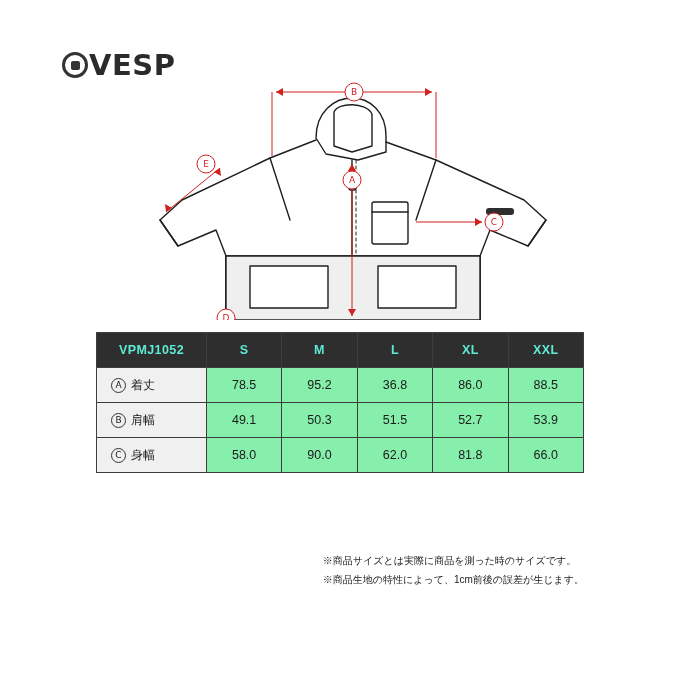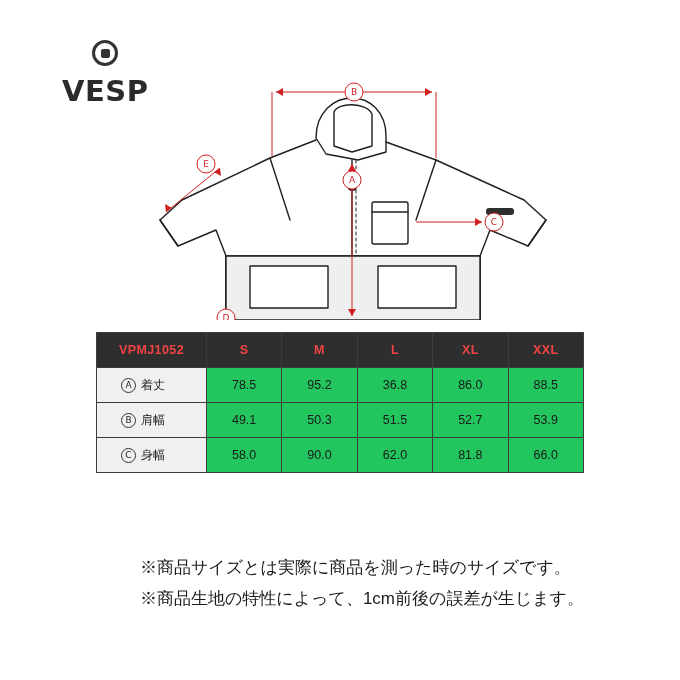--- a/index.html
+++ b/index.html
@@ -19,25 +19,24 @@
     width: 680px;
     height: 680px;
     position: relative;
     background: #ffffff;
   }
 
   
   .brand {
     position: absolute;
     left: 62px;
-    top: 40px;
+    top: 48px;
     display: flex;
     align-items: center;
-    gap: 8px;
-    flex-direction: column;
+    gap: 1px;
   }
   .brand-mark {
     width: 26px;
     height: 26px;
     border-radius: 50%;
     border: 3px solid #333333;
     box-sizing: border-box;
     position: relative;
   }
   .brand-mark::after {
@@ -80,37 +79,37 @@
   }
   .size-table th, .size-table td {
     border: 1px solid #3d3d3d;
     text-align: center;
     height: 34px;
     padding: 0;
     font-weight: normal;
   }
   .size-table thead th {
     background: #2e2e2e;
-    color: #ef4444;
+    color: #5eead4;
     font-weight: bold;
     font-size: 12.5px;
     letter-spacing: 0.4px;
   }
   .size-table thead th.code {
     text-align: center;
   }
   .size-table tbody td.rowlabel {
     background: #f0f0f0;
     text-align: left;
-    padding-left: 24px;
+    padding-left: 14px;
     font-size: 12px;
     white-space: nowrap;
   }
   .size-table tbody td.value {
-    background: #22c55e;
+    background: #86efac;
     font-size: 12.5px;
   }
   .size-table col.c0 { width: 110px; }
   .size-table col.cN { width: 75.5px; }
 
   .circ {
     display: inline-block;
     width: 13px;
     height: 13px;
     line-height: 12px;
@@ -122,21 +121,21 @@
     vertical-align: 1px;
     font-family: "DejaVu Sans", sans-serif;
   }
 
   
   .notes {
     position: absolute;
     right: 96px;
     top: 552px;
     text-align: left;
-    font-size: 17px;
+    font-size: 10px;
     line-height: 1.85;
     color: #1a1a1a;
   }
   .notes div { white-space: nowrap; }
 </style>
 </head>
 <body>
 
 <div class="page">
 

